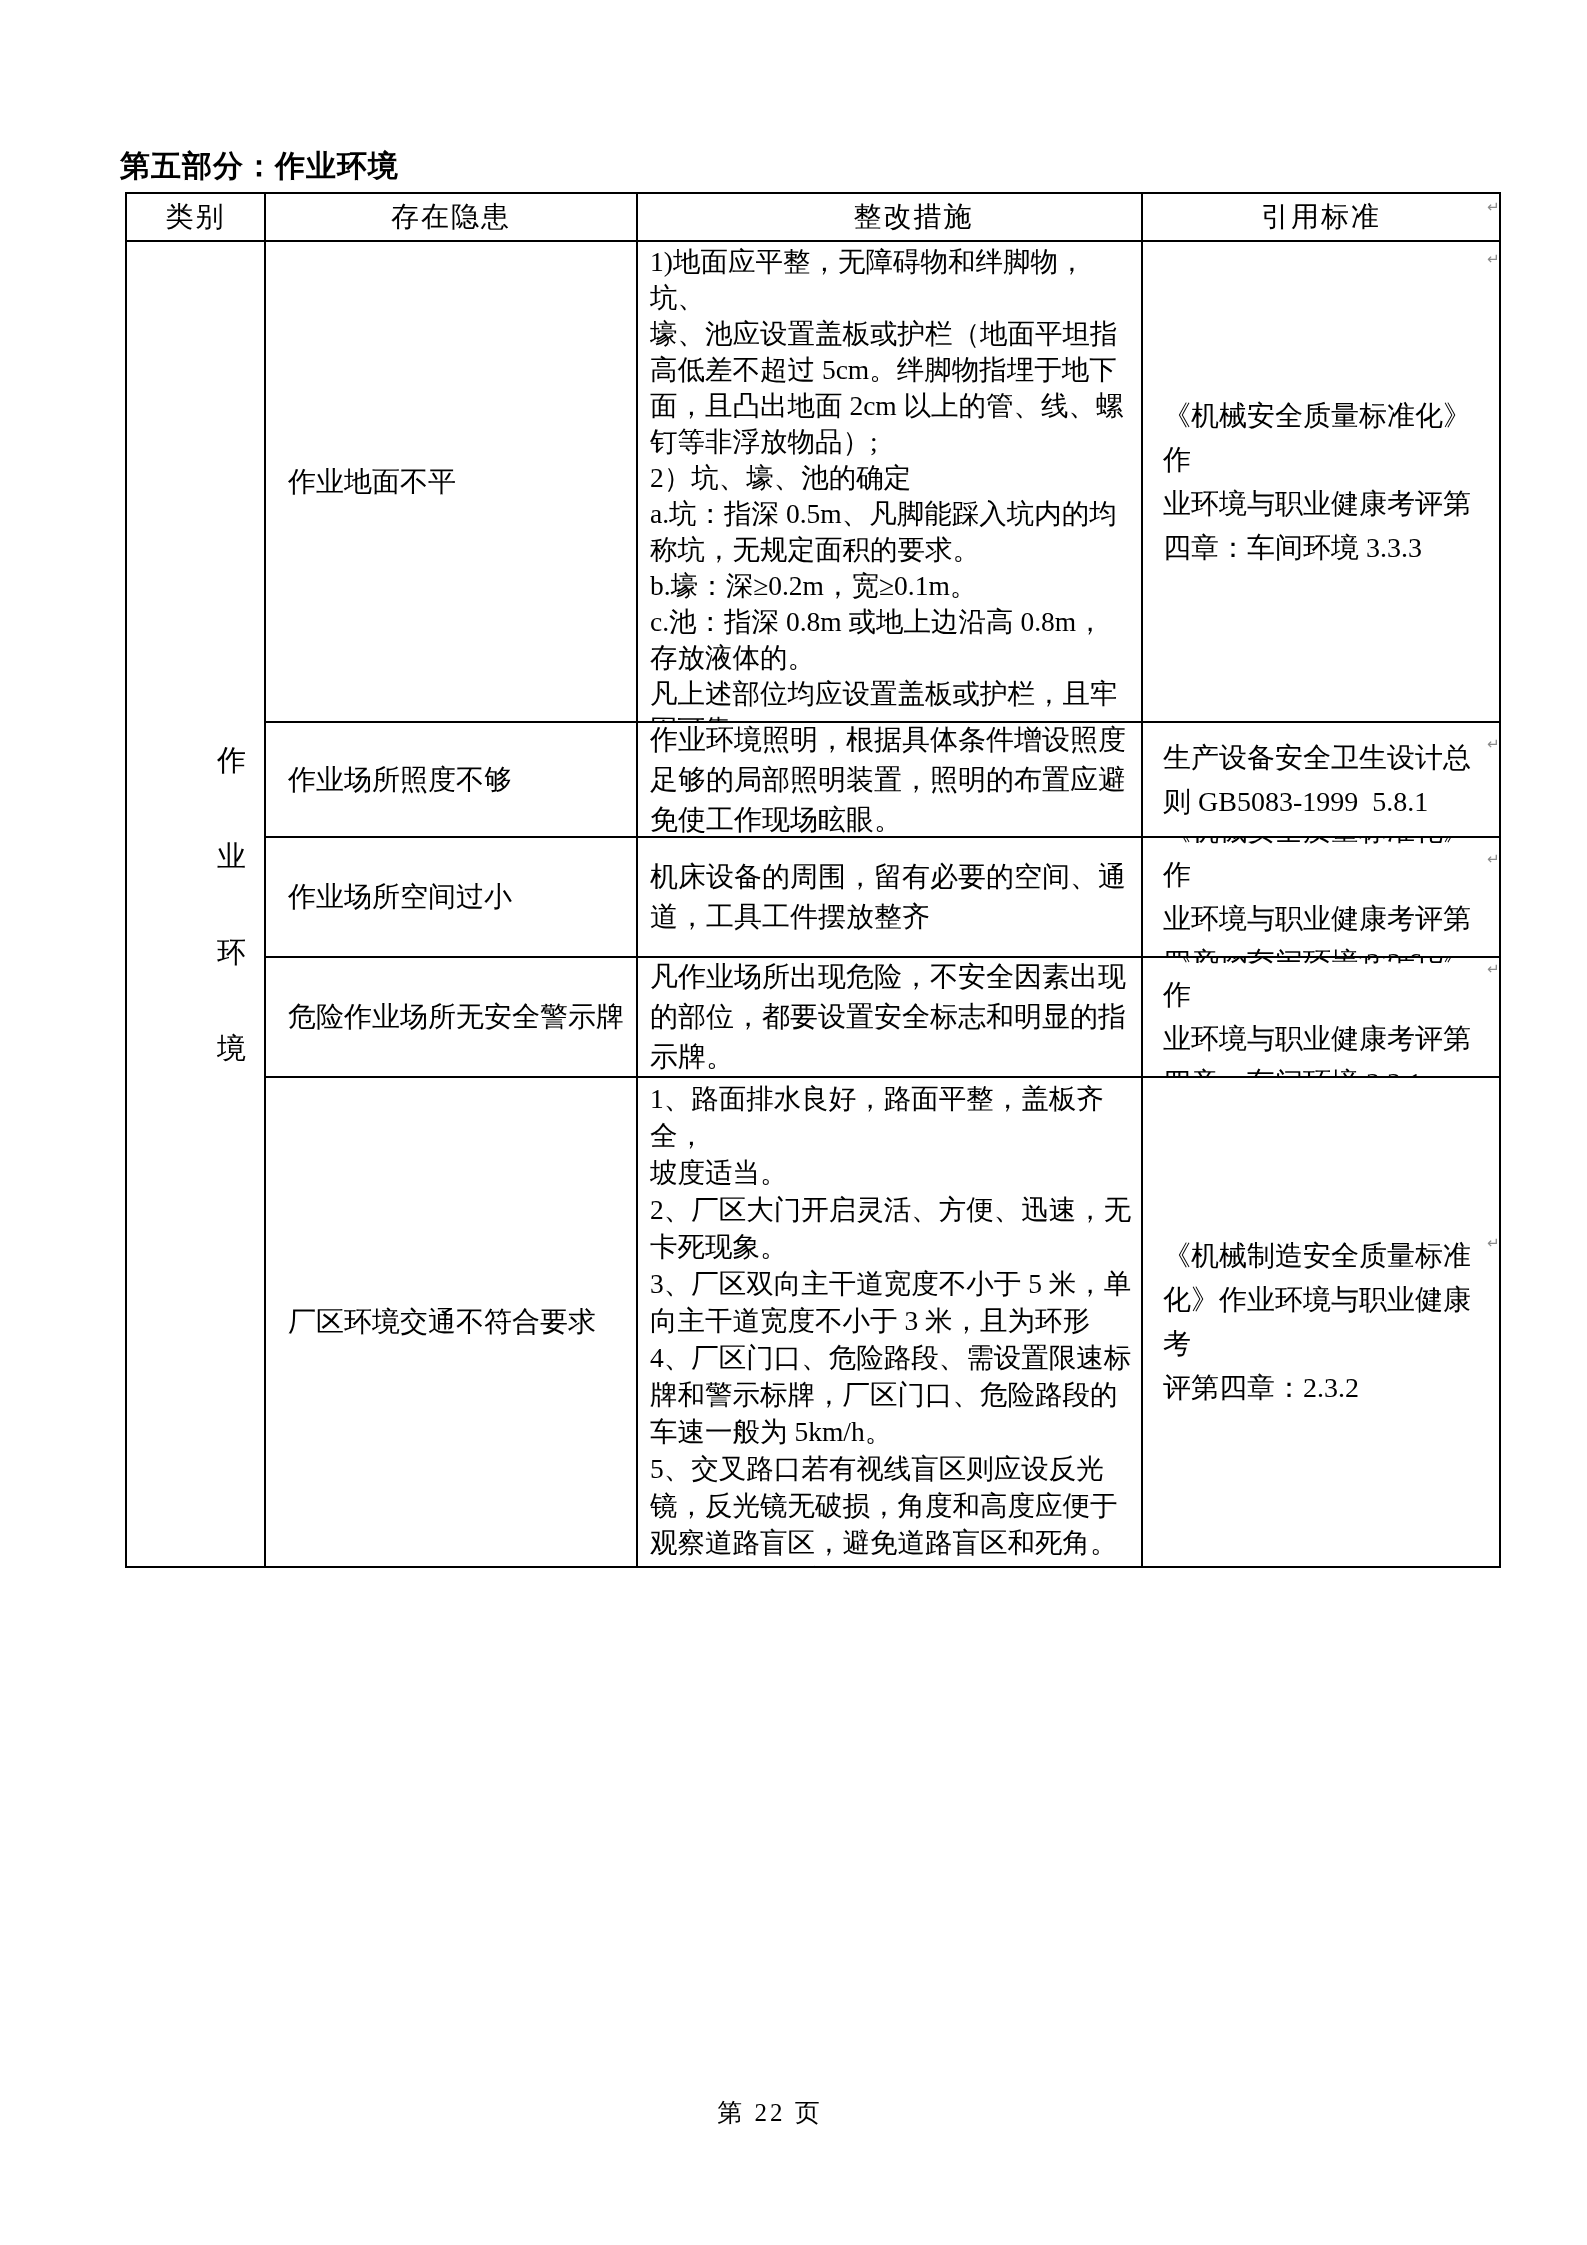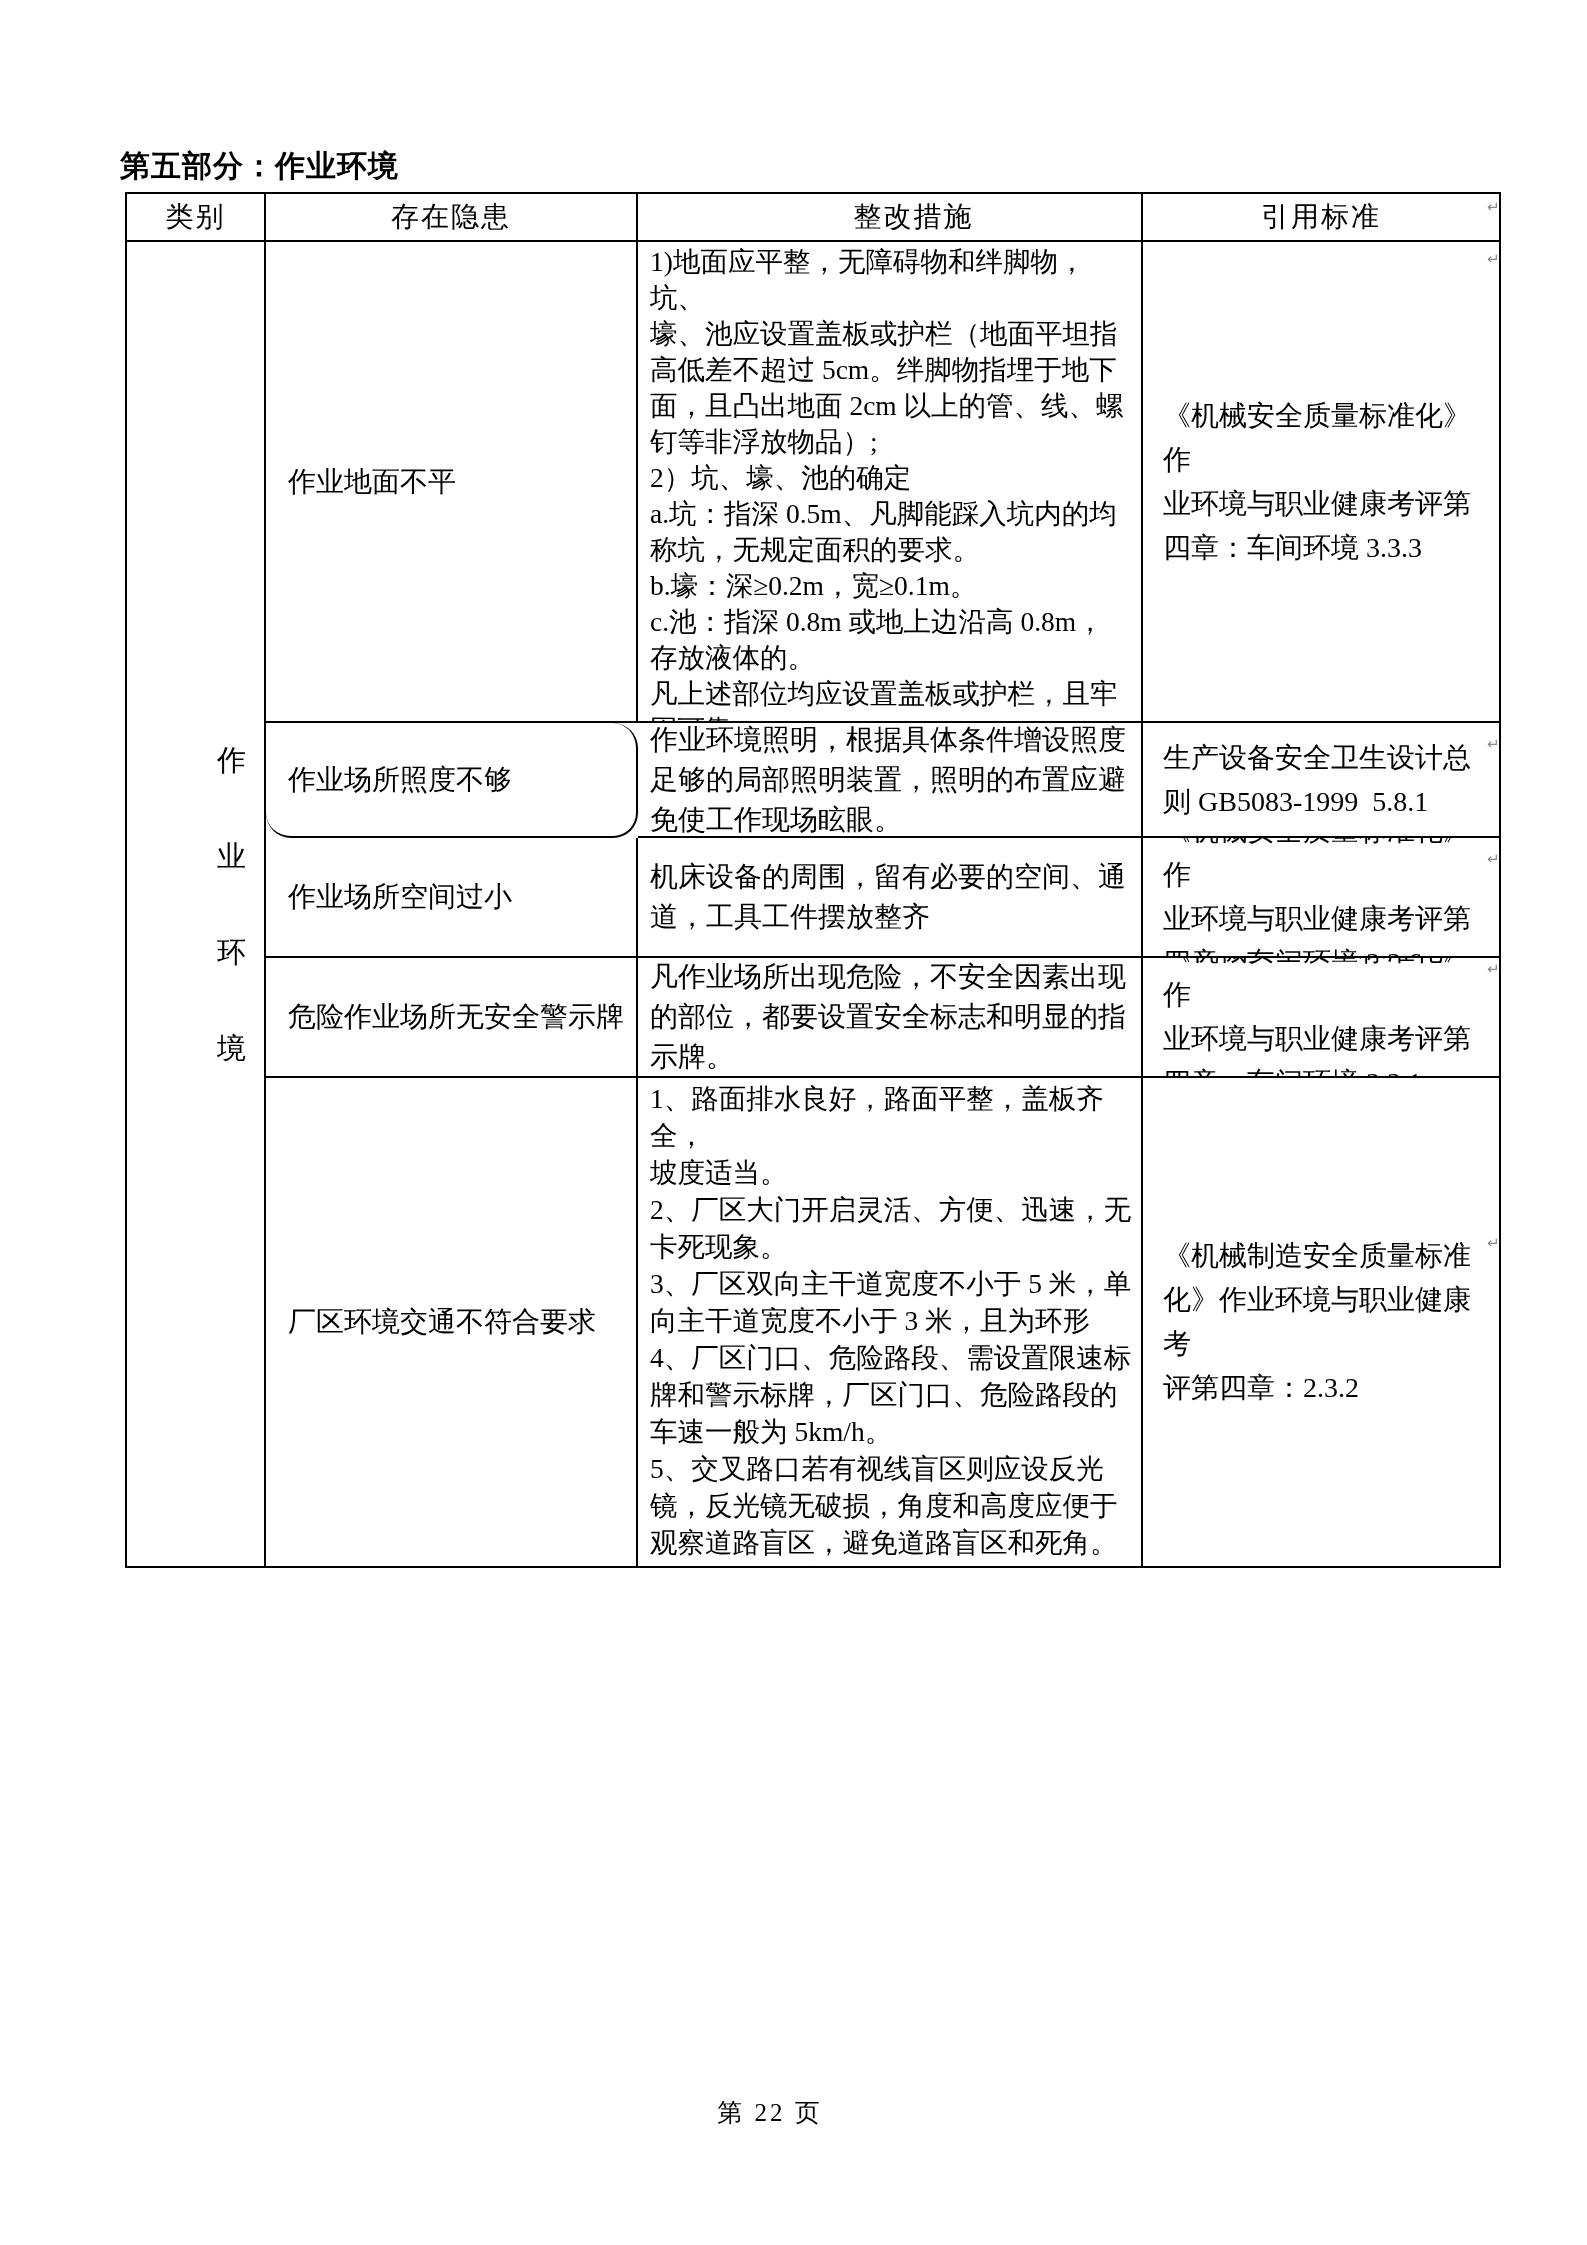--- a/index.html
+++ b/index.html
@@ -102,21 +102,21 @@
 称坑，无规定面积的要求。
 b.壕：深≥0.2m，宽≥0.1m。
 c.池：指深 0.8m 或地上边沿高 0.8m，
 存放液体的。
 凡上述部位均应设置盖板或护栏，且牢
 固可靠。</div>
     <div class="c standard no-r" style="grid-column:4;grid-row:2;"><span class="inner">《机械安全质量标准化》作
 业环境与职业健康考评第
 四章：车间环境 3.3.3</span></div>
 
-    <div class="c hazard" style="grid-column:2;grid-row:3;border-radius:25px;">作业场所照度不够</div>
+    <div class="c hazard" style="grid-column:2;grid-row:3;">作业场所照度不够</div>
     <div class="c measure measure-mid" style="grid-column:3;grid-row:3;">作业环境照明，根据具体条件增设照度
 足够的局部照明装置，照明的布置应避
 免使工作现场眩眼。</div>
     <div class="c standard no-r" style="grid-column:4;grid-row:3;"><span class="inner">生产设备安全卫生设计总
 则 GB5083-1999  5.8.1</span></div>
 
     <div class="c hazard" style="grid-column:2;grid-row:4;">作业场所空间过小</div>
     <div class="c measure measure-mid" style="grid-column:3;grid-row:4;">机床设备的周围，留有必要的空间、通
 道，工具工件摆放整齐</div>
     <div class="c standard no-r" style="grid-column:4;grid-row:4;"><span class="inner">《机械安全质量标准化》作

